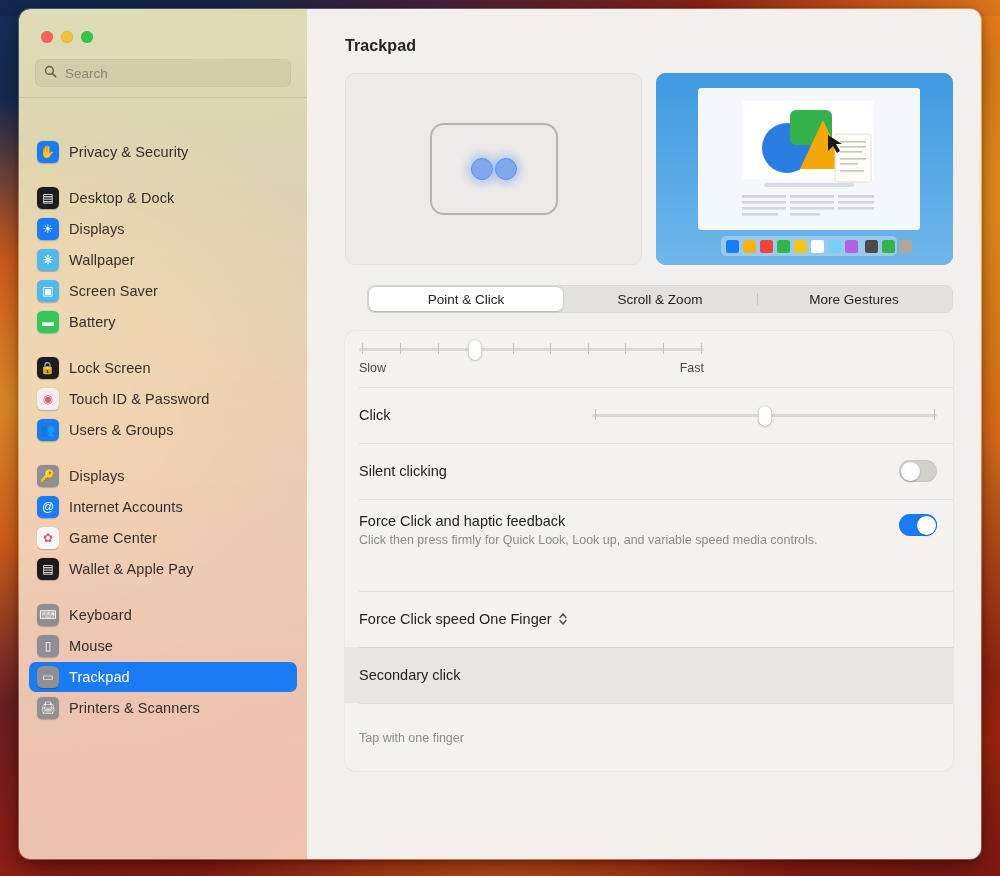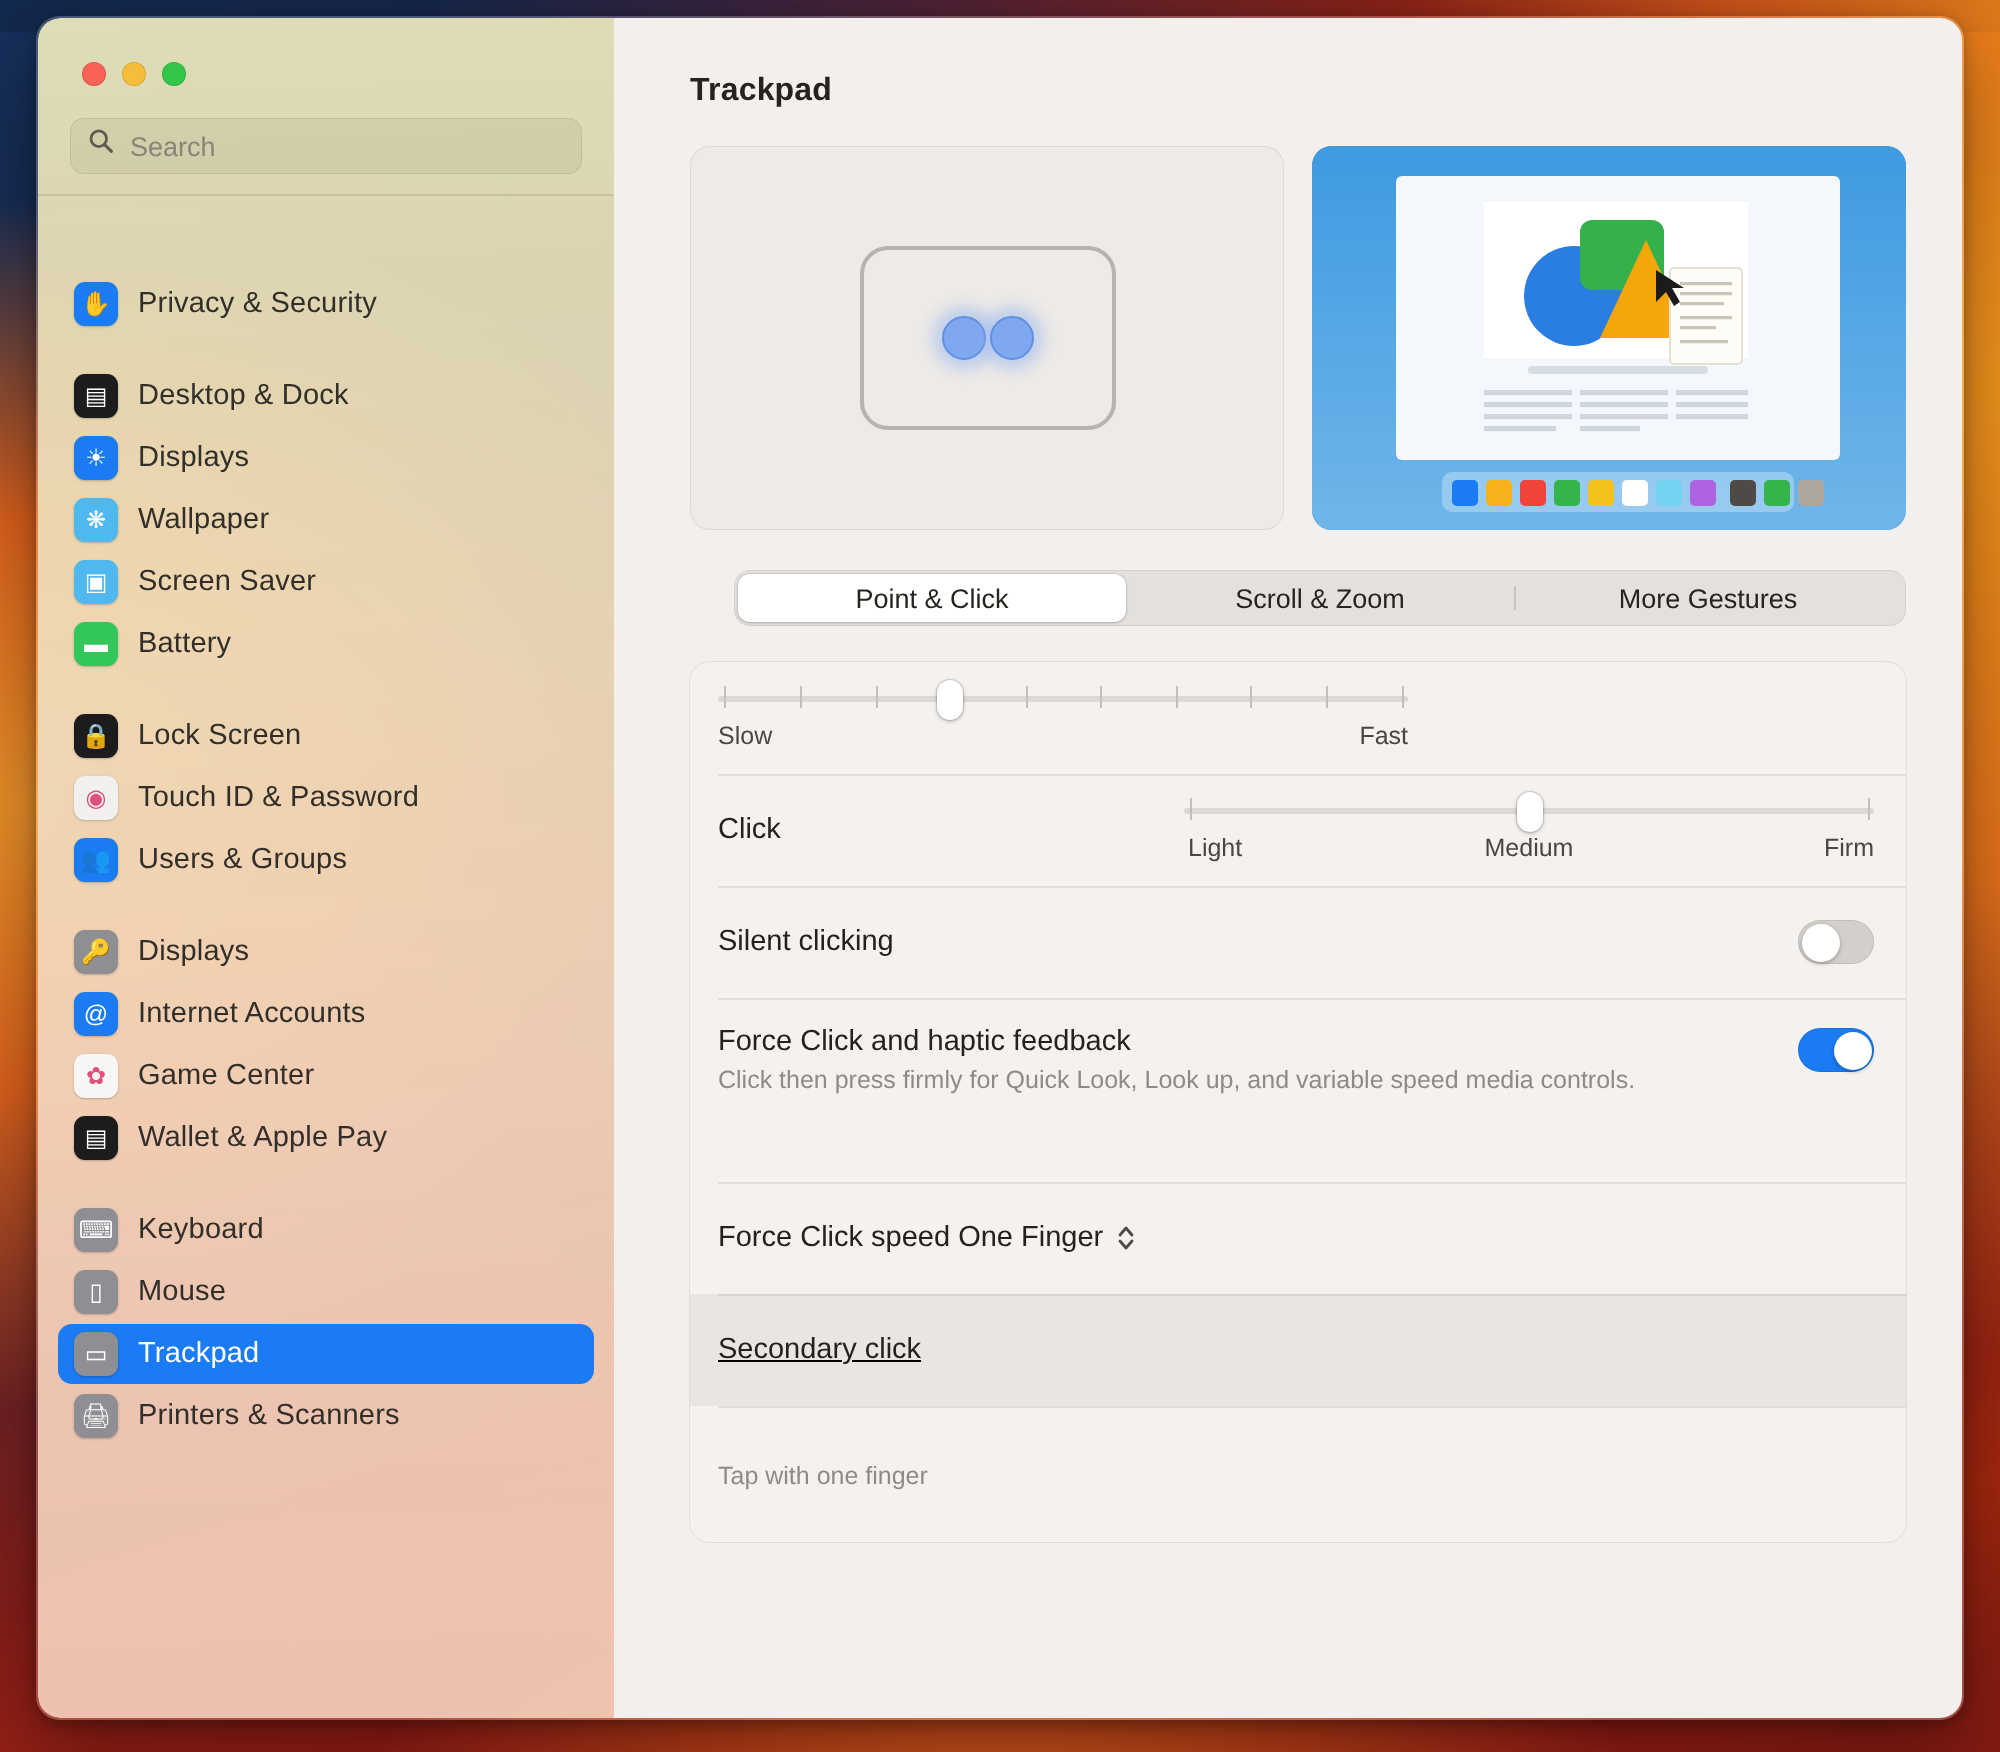--- a/index.html
+++ b/index.html
@@ -141,21 +141,21 @@
     box-shadow: 0 0 0 .5px rgba(0,0,0,.07); overflow: hidden;
   }
   .row {
     display: flex; align-items: center; min-height: 56px;
     padding: 0 16px 0 14px; position: relative;
   }
   .row + .row::before {
     content: ""; position: absolute; left: 14px; right: 0; top: 0; height: 1px;
     background: rgba(0,0,0,.08);
   }
-  .row.hover { background: #e9e5e2; text-decoration: underline; }
+  .row.hover { background: #e9e5e2; }
   .row .rl { flex: 1; }
   .row .title { font-size: 14.5px; color: #24221e; }
   .row .sub { font-size: 12.5px; color: #8e8a85; margin-top: 3px; line-height: 1.35; max-width: 470px; }
 
   
   .slider-cell { width: 345px; padding: 6px 0; }
   .slider { position: relative; height: 16px; }
   .track { position: absolute; left: 0; right: 0; top: 7px; height: 3px; background: #dcd8d5; border-radius: 2px; }
   .tick { position: absolute; top: 2px; width: 1px; height: 11px; background: #c3bebb; }
   .knob {
@@ -407,25 +407,20 @@
             <div class="title">Click</div>
           </div>
           <div class="slider-cell">
             <div class="slider" id="cl-slider">
               <div class="track"></div>
             <div class="tick" style="left: 1%;"></div>
                 <div class="tick" style="left: 50%;"></div>
                 <div class="tick" style="left: 99%;"></div>
                 <div class="knob" style="left: 50%;"></div>
               </div>
-            <div class="slider-labels">
-              <span style="left:2px">Light</span>
-              <span style="left:50%;transform:translateX(-50%)">Medium</span>
-              <span style="right:0">Firm</span>
-            </div>
           </div>
         </div>
 
         <div class="row">
           <div class="rl">
             <div class="title">Silent clicking</div>
           </div>
           <div class="toggle">
             <div class="dot"></div>
           </div>

